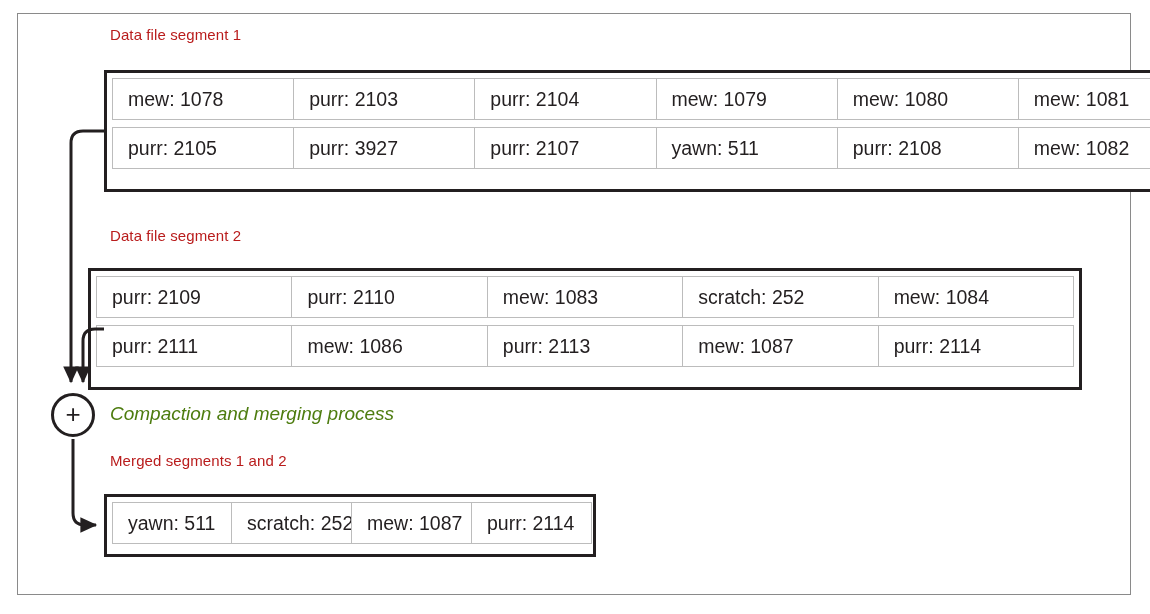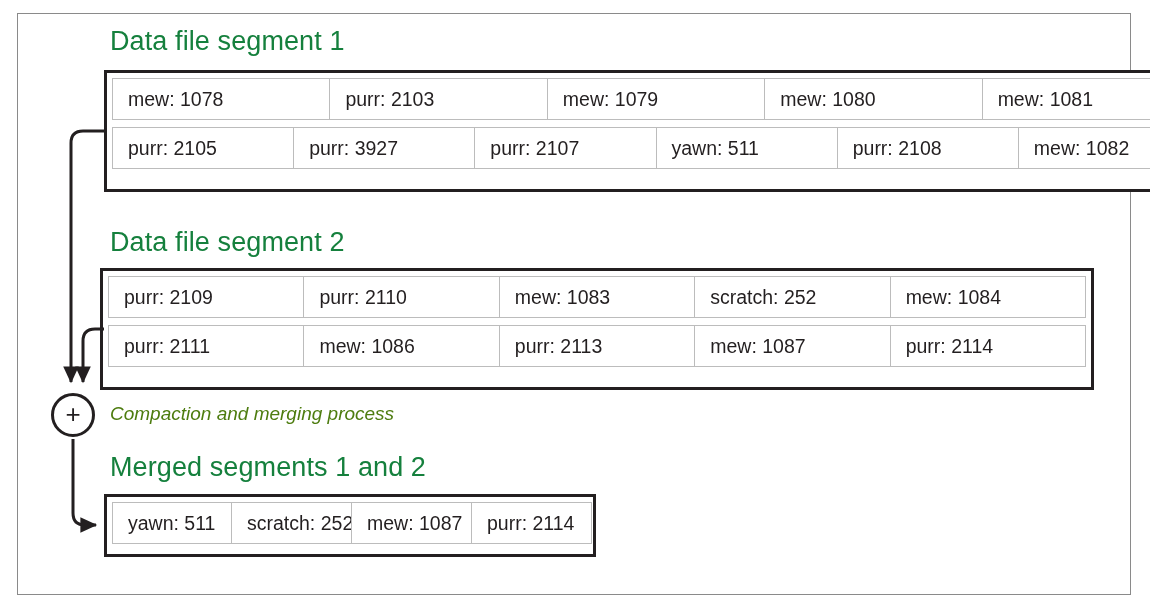--- a/index.html
+++ b/index.html
@@ -28,24 +28,24 @@
     top: 13px;
     width: 1114px;
     height: 582px;
     border: 1.5px solid #8a8a8a;
     box-sizing: border-box;
     background: #ffffff;
   }
 
   .section-title {
     position: absolute;
-    font-size: 27px;
+    font-size: 15px;
     font-weight: 400;
     letter-spacing: 0.1px;
-    color: #15803d;
+    color: #b91c1c;
     white-space: nowrap;
   }
 
   
   .segment-box {
     position: absolute;
     border: 3px solid #231f20;
     box-sizing: border-box;
     background: #ffffff;
     padding: 5px 5px;
@@ -130,37 +130,38 @@
 <div id="figure">
 
   <div class="outer-frame"></div>
 
   <div class="section-title" style="left:110px; top:26px;">Data file segment 1</div>
 
   <div class="segment-box" id="seg1-box" style="left:104px; top:70px; width:1104px; height:122px;">
     <div class="seg-row">
       <div class="cell">mew: 1078</div>
       <div class="cell">purr: 2103</div>
+      <div class="cell">purr: 2104</div>
       <div class="cell">mew: 1079</div>
       <div class="cell">mew: 1080</div>
       <div class="cell">mew: 1081</div>
     </div>
     <div class="seg-row">
       <div class="cell">purr: 2105</div>
       <div class="cell">purr: 3927</div>
       <div class="cell">purr: 2107</div>
       <div class="cell">yawn: 511</div>
       <div class="cell">purr: 2108</div>
       <div class="cell">mew: 1082</div>
     </div>
   </div>
 
   <div class="section-title" style="left:110px; top:227px;">Data file segment 2</div>
 
-  <div class="segment-box" id="seg2-box" style="left:100px; top:268px; width:994px; height:122px;">
+  <div class="segment-box" id="seg2-box" style="left:88px; top:268px; width:994px; height:122px;">
     <div class="seg-row">
       <div class="cell">purr: 2109</div>
       <div class="cell">purr: 2110</div>
       <div class="cell">mew: 1083</div>
       <div class="cell">scratch: 252</div>
       <div class="cell">mew: 1084</div>
     </div>
     <div class="seg-row">
       <div class="cell">purr: 2111</div>
       <div class="cell">mew: 1086</div>

